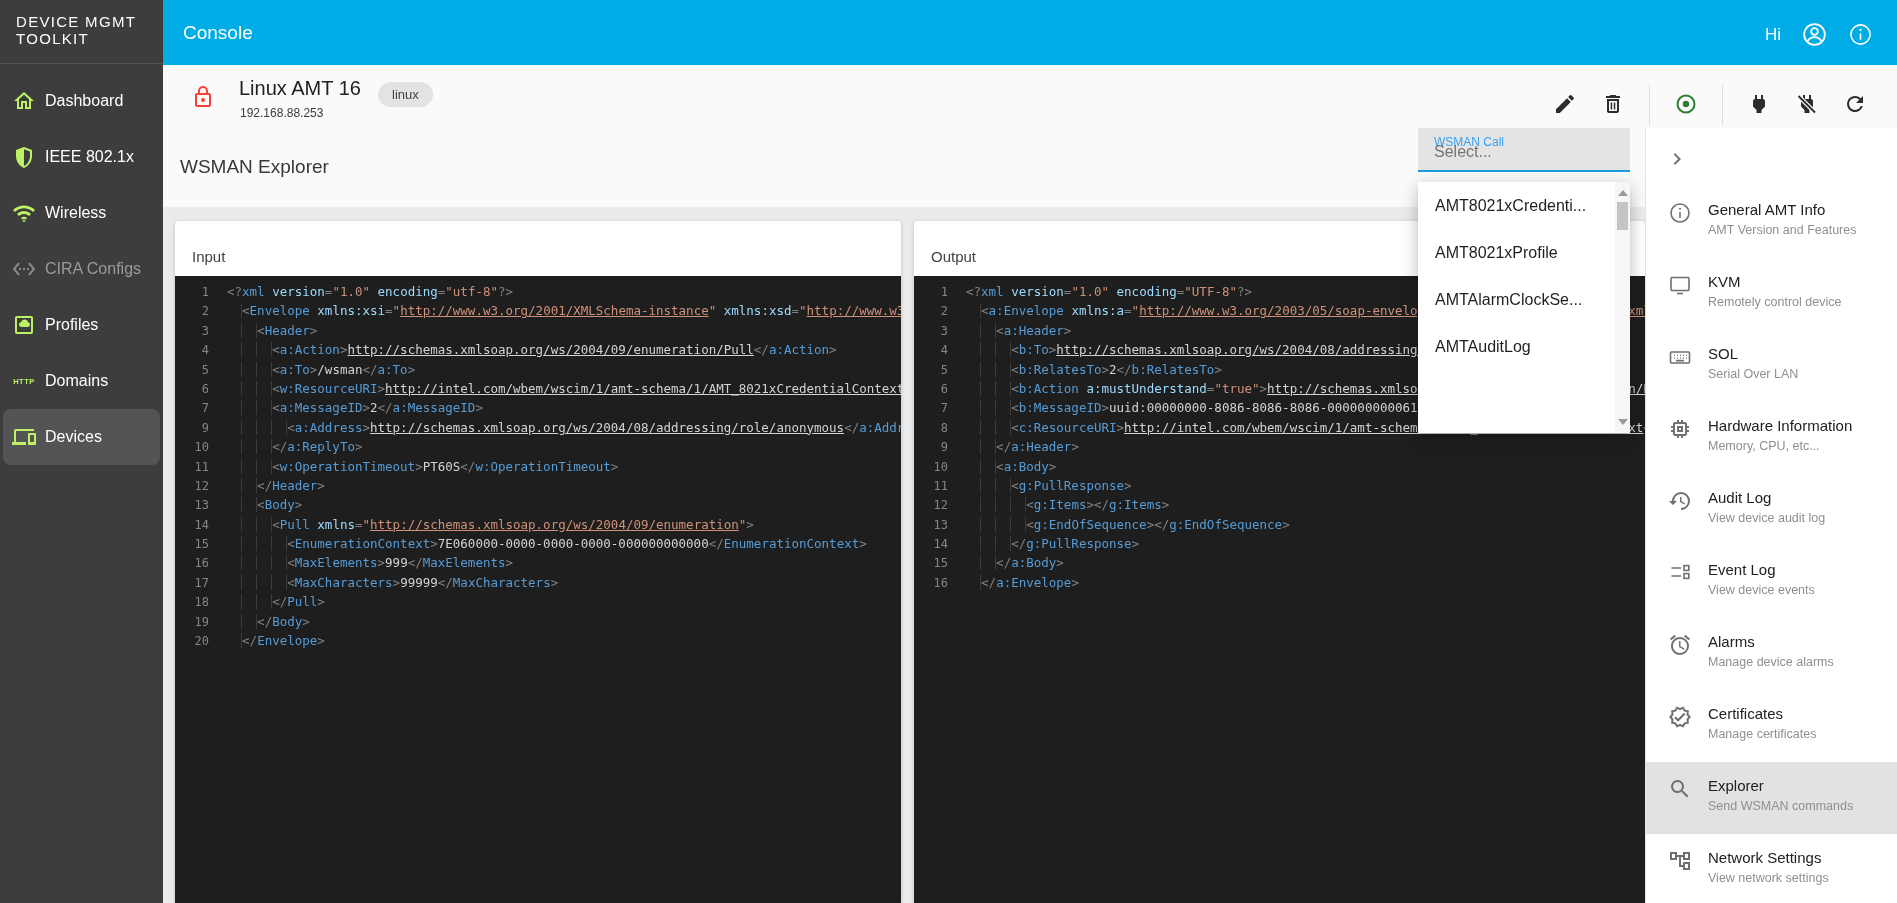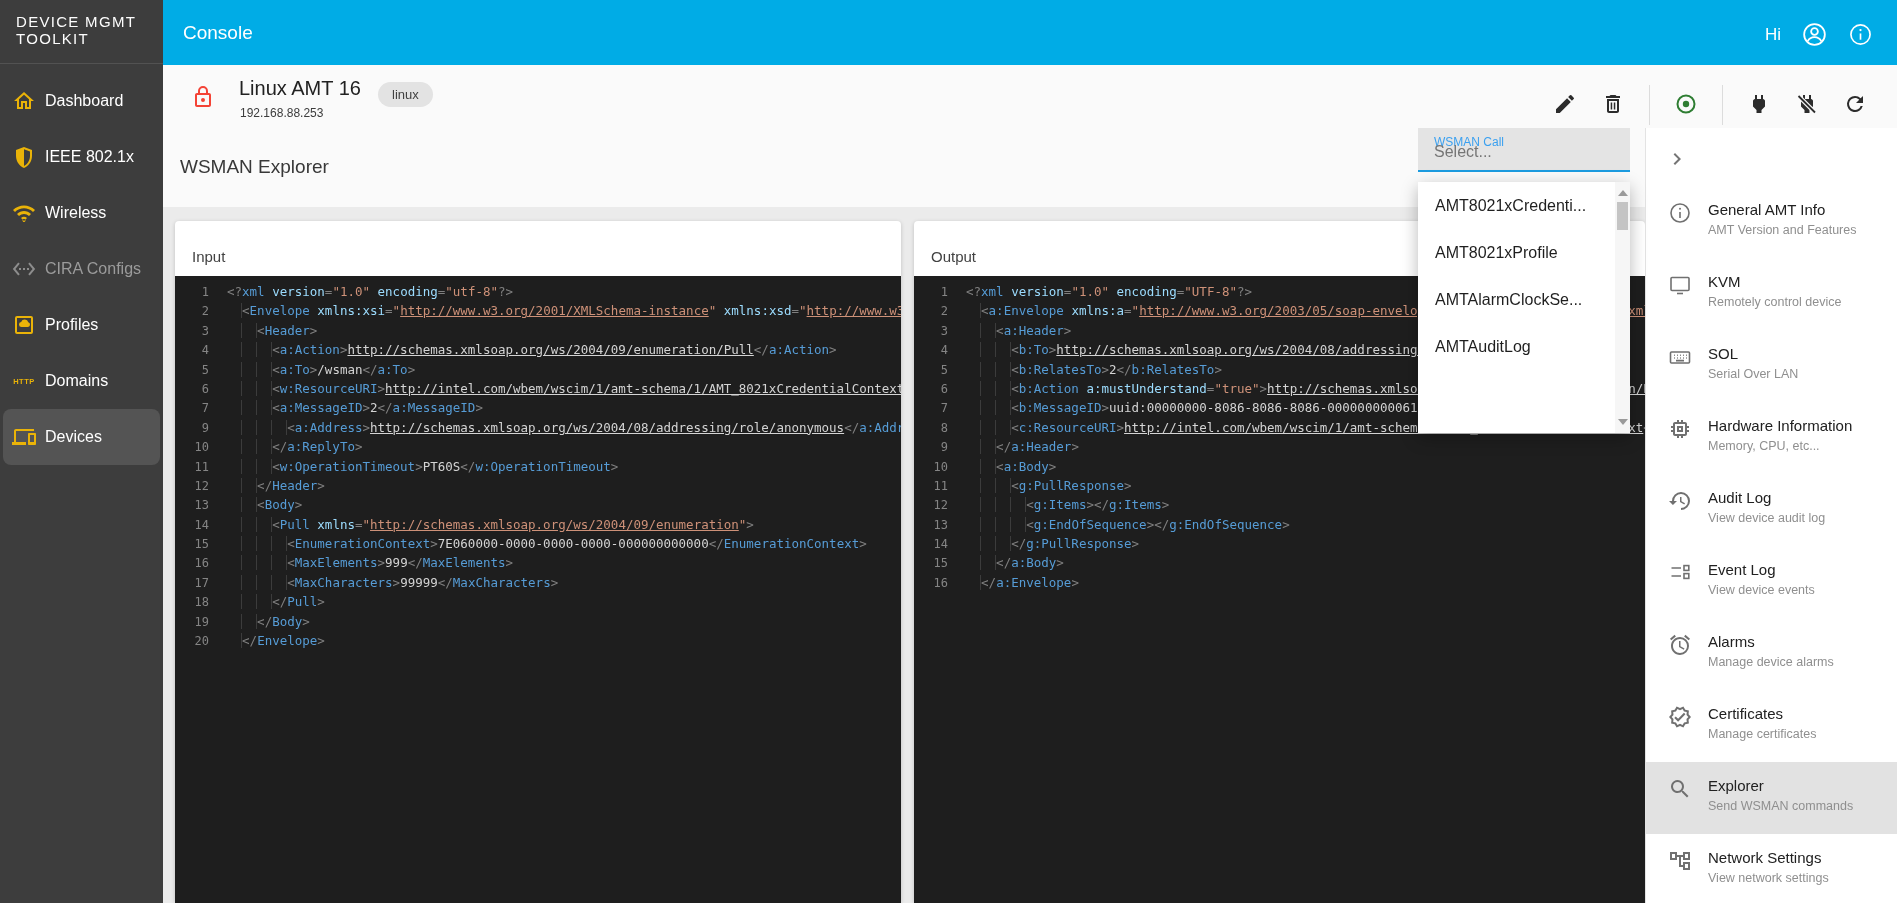--- a/index.html
+++ b/index.html
@@ -10,21 +10,21 @@
   html,body{background:#fff}
   body{font-family:"Liberation Sans",sans-serif;}
   #screen{position:relative;width:1897px;height:903px;background:#ebebeb;overflow:hidden;}
 
   
   .sidebar{position:absolute;left:0;top:0;width:163px;height:903px;background:#3d3d3d;z-index:5}
   .brand{height:64px;border-bottom:1px solid #525252;color:#fdfdfd;font-size:15px;letter-spacing:1.3px;
          padding:13px 0 0 16px;line-height:17px;box-sizing:border-box;font-weight:400}
   .nav{padding-top:9px}
   .nav-item{height:56px;display:flex;align-items:center;color:#fff;font-size:16px;cursor:pointer;margin:0 3px;padding-left:9px;border-radius:8px}
-  .nav-item .nav-icon{width:24px;height:24px;margin-right:9px;color:#eab308;display:flex;align-items:center;justify-content:center}
+  .nav-item .nav-icon{width:24px;height:24px;margin-right:9px;color:#bef264;display:flex;align-items:center;justify-content:center}
   .nav-item.selected{background:#545454}
   .nav-item.disabled{color:#9b9b9b}
   .nav-item.disabled .nav-icon{color:#8d8d8d}
   .http-badge{font-weight:bold;font-size:7.5px;letter-spacing:.5px;color:currentColor}
 
   
   .topbar{position:absolute;left:163px;top:0;width:1734px;height:65px;background:var(--accent);color:#fff}
   .topbar-title{position:absolute;left:20px;top:22px;font-size:19px}
   .topbar-right{position:absolute;right:24px;top:0;height:69px;display:flex;align-items:center;gap:20px}
   .hi{font-size:17px}

